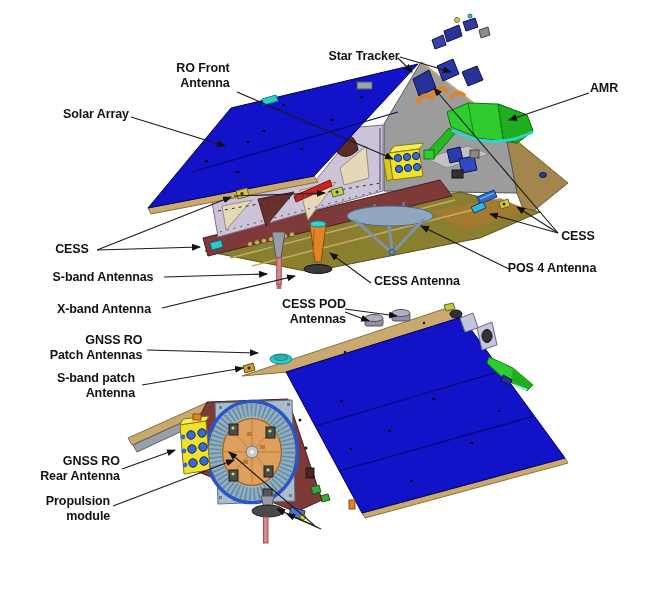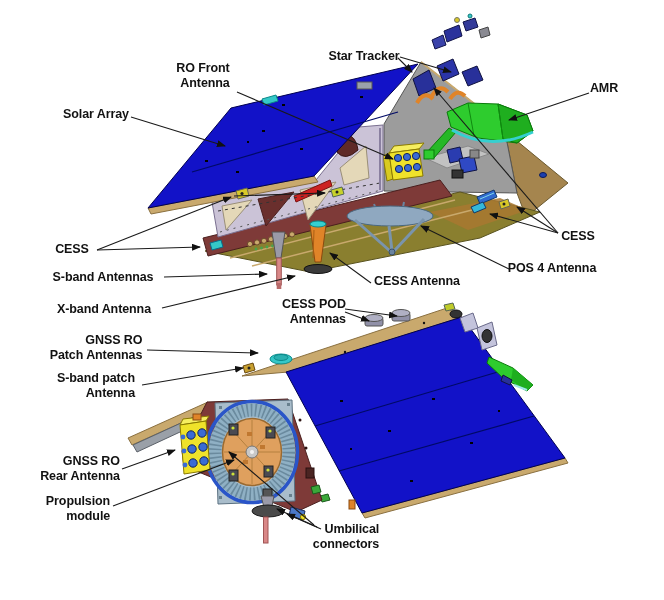--- a/index.html
+++ b/index.html
@@ -360,18 +360,14 @@
   <span class="ln">Antenna</span>
 </div>
 <div class="lbl" style="left:80px;top:454px">
   <span class="ln">GNSS RO</span>
   <span class="ln">Rear Antenna</span>
 </div>
 <div class="lbl" style="left:78px;top:494px">
   <span class="ln">Propulsion</span>
   <span class="ln">module</span>
 </div>
-<div class="lbl" style="left:346px;top:522px">
-  <span class="ln">Umbilical</span>
-  <span class="ln">connectors</span>
-</div>
 
 </div>
 
 </body></html>

